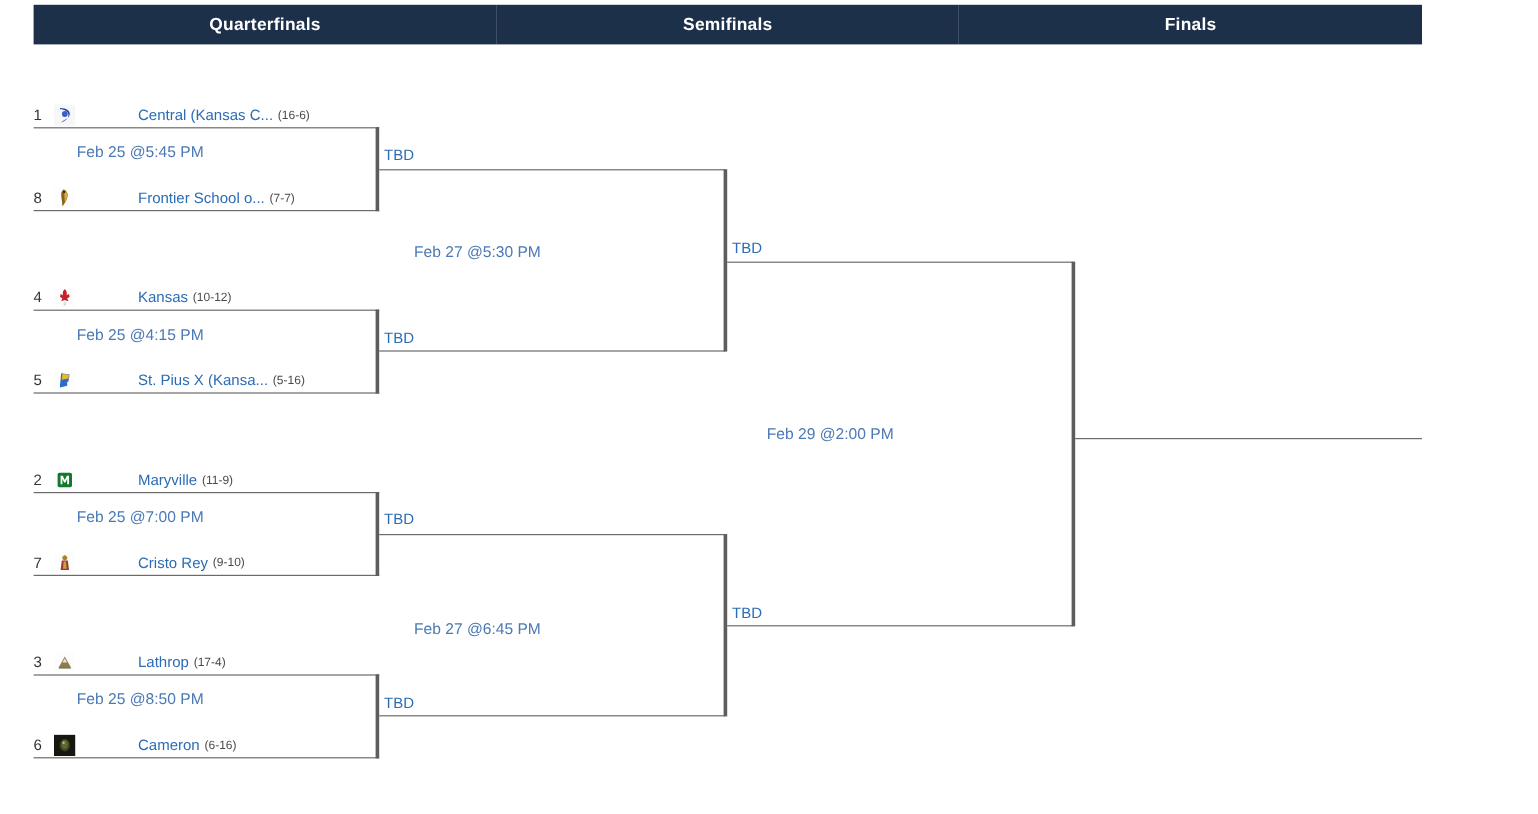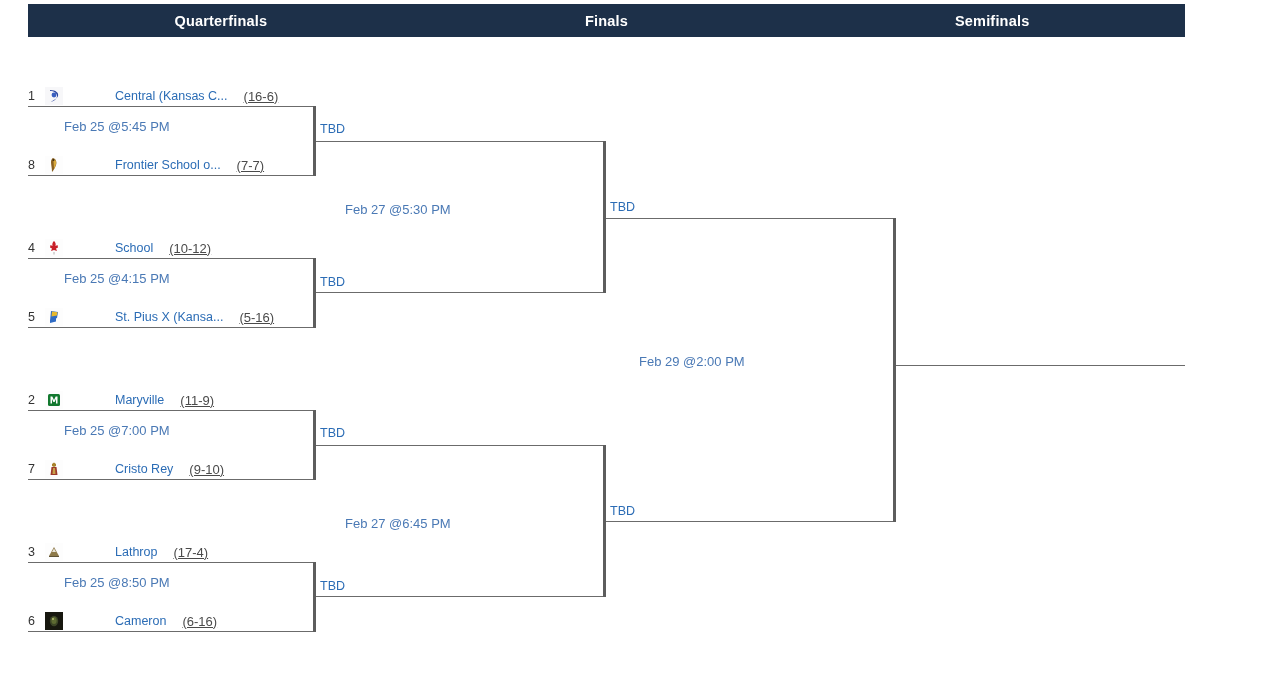--- a/index.html
+++ b/index.html
@@ -69,23 +69,22 @@
     overflow: hidden;
   }
   .team-name {
     color: #2b6cb5;
     font-size: 12.5px;
     text-decoration: none;
     margin-left: 46px;
   }
   .team-record {
     color: #4a4a4a;
-    font-size: 13px;
-    margin-left: 16px;
-    text-decoration: underline;
+    font-size: 10px;
+    margin-left: 4px;
   }
 
   
   .game-time {
     position: absolute;
     color: #4a79b5;
     font-size: 13px;
     white-space: nowrap;
   }
   .tbd-label {
@@ -98,24 +97,24 @@
 </head>
 <body>
 
 <div id="bracket-root">
 
   <div class="round-header-row">
     <div class="round-header">
       <span>Quarterfinals</span>
     </div>
     <div class="round-header">
-      <span>Finals</span>
+      <span>Semifinals</span>
     </div>
     <div class="round-header">
-      <span>Semifinals</span>
+      <span>Finals</span>
     </div>
   </div>
 
   <div class="team-row" style="left:28px; top:86px;">
     <span class="seed">1</span>
     <span class="team-logo">
       <svg width="18" height="18" viewBox="0 0 18 18">
           <rect width="18" height="18" fill="#f7f7f9"></rect>
           <path d="M5 3 C11 3 14 6 13 9 C12 12 8 13 6 15 C9 14 12 12 12 9 C12 6 9 4 5 4 Z" fill="#2b46a0"></path>
           <circle cx="9" cy="8" r="2.4" fill="#3a5fc0"></circle>
@@ -146,21 +145,21 @@
 
   <div class="team-row" style="left:28px; top:238px;">
     <span class="seed">4</span>
     <span class="team-logo">
       <svg width="18" height="18" viewBox="0 0 18 18">
           <rect width="18" height="18" fill="#fdfdfd"></rect>
           <path d="M9 2 C10.5 3 11 5 10.5 7 L12.5 6 L13 8.5 L11 9.5 L12 12 L9 11 L6 12 L7 9.5 L5 8.5 L5.5 6 L7.5 7 C7 5 7.5 3 9 2 Z" fill="#c81f28"></path>
           <path d="M8 13 L10 13 L10 15.5 L8 15.5 Z" fill="#d8d8d8"></path>
         </svg>
     </span>
-    <a class="team-name" href="#">School</a>
+    <a class="team-name" href="#">Kansas</a>
     <span class="team-record">(10-12)</span>
   </div>
   <div class="hline" style="left:28px; top:258px; width:288px;"></div>
 
   <div class="game-time" style="left:64px; top:271px;">Feb 25 @4:15 PM</div>
 
   <div class="team-row" style="left:28px; top:307px;">
     <span class="seed">5</span>
     <span class="team-logo">
       <svg width="18" height="18" viewBox="0 0 18 18">

